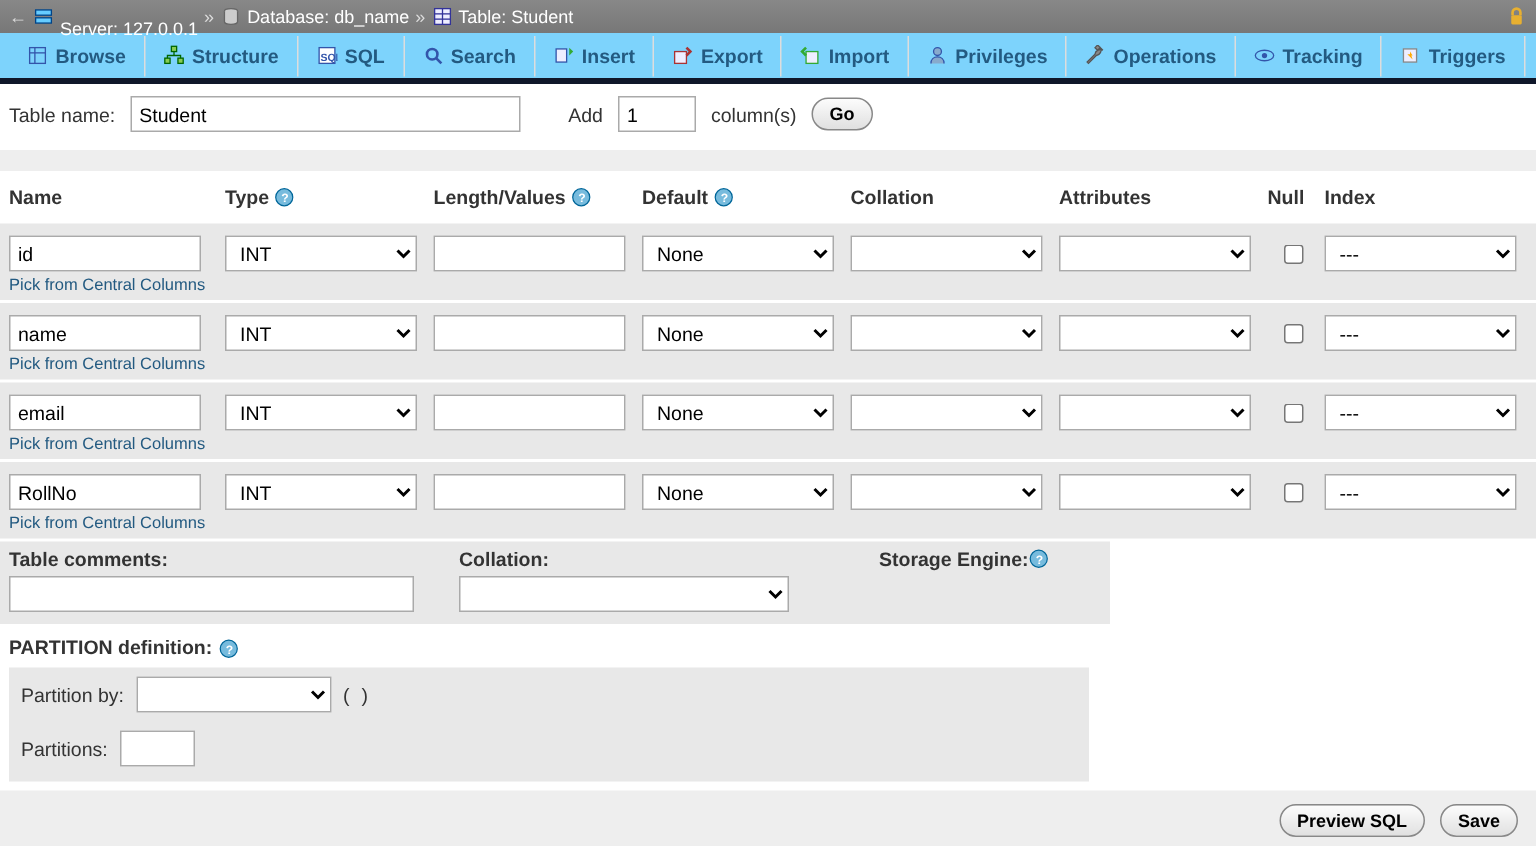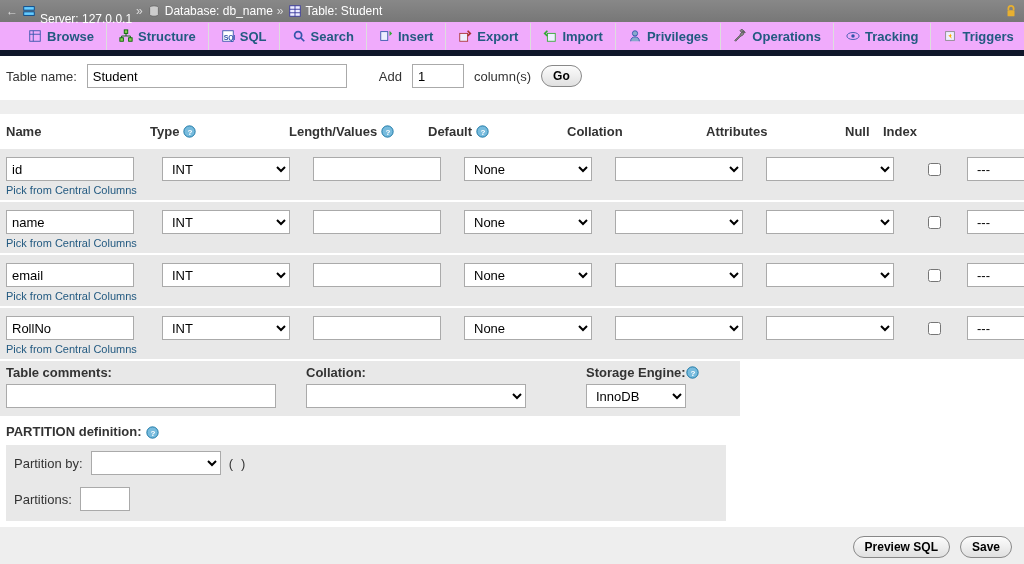--- a/index.html
+++ b/index.html
@@ -24,26 +24,26 @@
   .breadcrumb .arrow { color:#ddd; }
   .breadcrumb .lock {
     margin-left: auto;
     width:14px; height:14px;
   }
   .crumb-icon {
     width:14px; height:14px;
     display:inline-block;
   }
   .tabs {
-    background: #f0abfc;
-    border-bottom: 6px solid #0f172a;
+    background: #7dd3fc;
+    border-bottom: 4px solid #0f172a;
     display: flex;
     align-items: center;
     height: 34px;
-    padding: 0 16px;
+    padding: 0 6px;
     gap: 0;
   }
   .tab {
     display: flex;
     align-items: center;
     gap: 5px;
     padding: 6px 12px;
     color: #235a81;
     cursor: pointer;
     border-right: 1px solid #ddd;
@@ -90,21 +90,21 @@
   .cols-header .hdr { display:flex; align-items:center; gap:4px; }
   .help-icon { width:13px; height:13px; }
   .row {
     background:#e8e8e8;
     padding: 8px 6px 4px 6px;
     margin-bottom: 2px;
   }
   .row-grid {
     display:grid;
     grid-template-columns: 140px 135px 135px 135px 135px 135px 34px 140px 30px;
-    gap:16px;
+    gap:4px;
     align-items:center;
   }
   .row input[type=text] { width: 128px; }
   .row select { width: 128px; }
   .pick-link {
     color:#235a81;
     font-size:11px;
     margin-top:3px;
     cursor:pointer;
   }
@@ -391,21 +391,20 @@
         <span>Storage Engine:</span>
         <svg class="help-icon" viewBox="0 0 16 16">
           <circle cx="8" cy="8" r="7" fill="#7bd" stroke="#069"></circle>
           <text x="5.5" y="12" font-size="10" fill="#fff">?</text>
         </svg>
       </div>
   </div>
   <div class="comments-inputs">
     <div><input type="text" style=""></div>
     <div><select><option></option></select></div>
-    <div><select style="width:100px"><option>InnoDB</option></select></div>
   </div>
 </div>
 
 <div class="part-title">
   <span>PARTITION definition:</span>
   <svg class="help-icon" viewBox="0 0 16 16">
       <circle cx="8" cy="8" r="7" fill="#7bd" stroke="#069"></circle>
       <text x="5.5" y="12" font-size="10" fill="#fff">?</text>
     </svg>
 </div>

